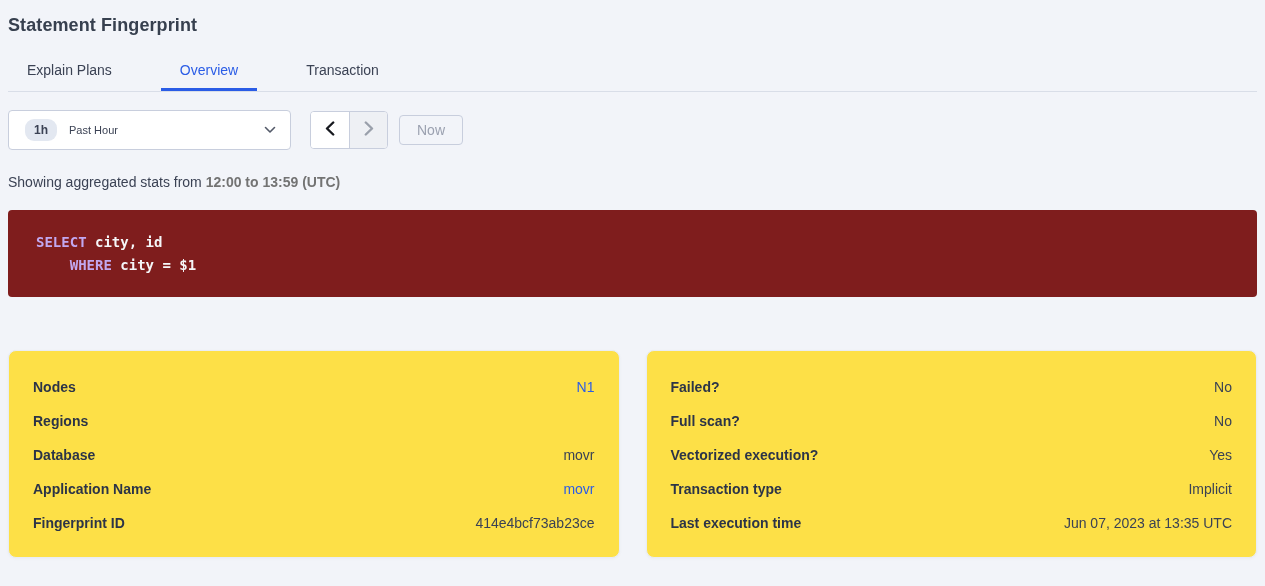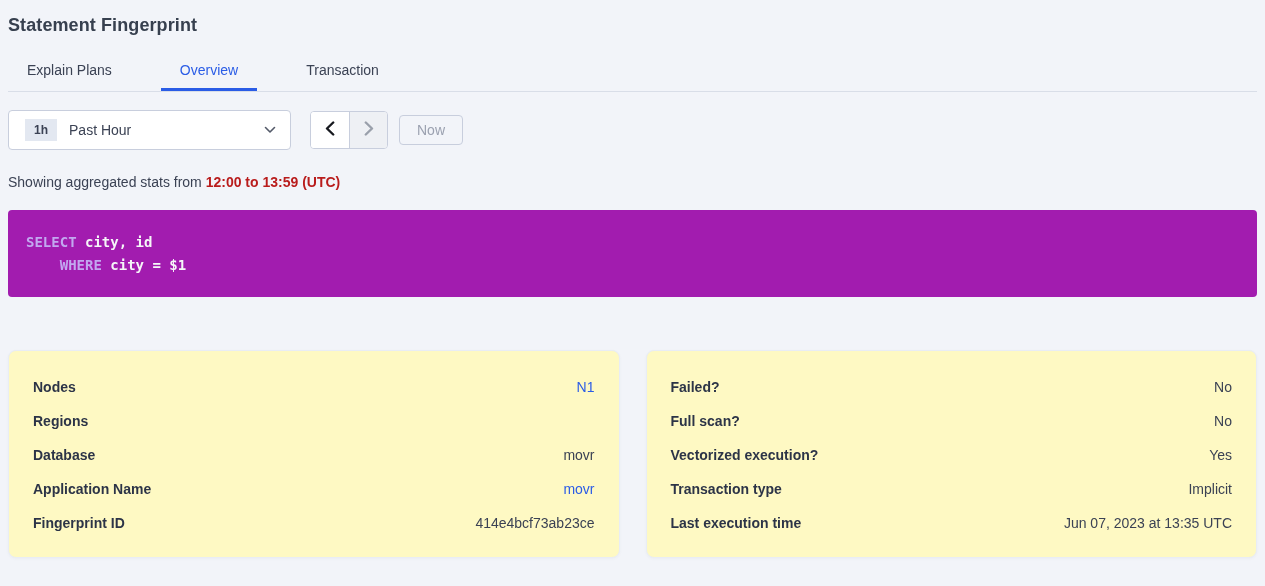--- a/index.html
+++ b/index.html
@@ -57,26 +57,26 @@
     border: 1px solid #c8cedd;
     border-radius: 4px;
     padding: 0 14px 0 16px;
     cursor: pointer;
   }
   .time-badge {
     background: #e3e8f1;
     color: #3b4254;
     font-size: 12px;
     font-weight: 700;
-    border-radius: 0;
+    border-radius: 9px;
     padding: 5px 9px;
     margin-right: 12px;
     line-height: 1;
   }
-  .time-label { font-size: 14px; color: #3b4254; }
+  .time-label { font-size: 11px; color: #3b4254; }
   .dd-chevron { margin-left: auto; display: flex; align-items: center; }
 
   .arrow-group {
     display: flex;
     margin-left: 19px;
     border: 1px solid #c8cedd;
     border-radius: 4px;
     overflow: hidden;
     height: 38px;
     background: #ffffff;
@@ -108,48 +108,48 @@
     color: #9ba1b0;
     cursor: default;
   }
 
   
   .stats-line {
     margin-top: 24px;
     font-size: 14px;
     color: #3b4254;
   }
-  .stats-line .range { font-weight: 700; color: #b91c1c; }
+  .stats-line .range { font-weight: 700; color: #737373; }
 
   
   .sql-box {
     margin-top: 20px;
-    background: #a21caf;
-    border-radius: 4px;
-    padding: 21px 18px 20px;
+    background: #7f1d1d;
+    border-radius: 4px;
+    padding: 21px 28px 20px;
   }
   .sql-line {
     font-family: "DejaVu Sans Mono", "Liberation Mono", monospace;
     font-size: 14px;
     font-weight: 700;
     line-height: 23px;
     color: #f5f6f8;
     white-space: pre;
   }
   .sql-line .kw { color: #c2a8f0; }
 
   
   .cards {
     display: flex;
     gap: 26px;
     margin-top: 53px;
   }
   .card {
     flex: 1;
-    background: #fef9c3;
+    background: #fde047;
     border: 1px solid #e9edf4;
     border-radius: 8px;
     box-shadow: 0 1px 3px rgba(60, 70, 90, 0.04);
     padding: 19px 24px 17px;
   }
   .kv-row {
     display: flex;
     align-items: center;
     justify-content: space-between;
     height: 34px;

